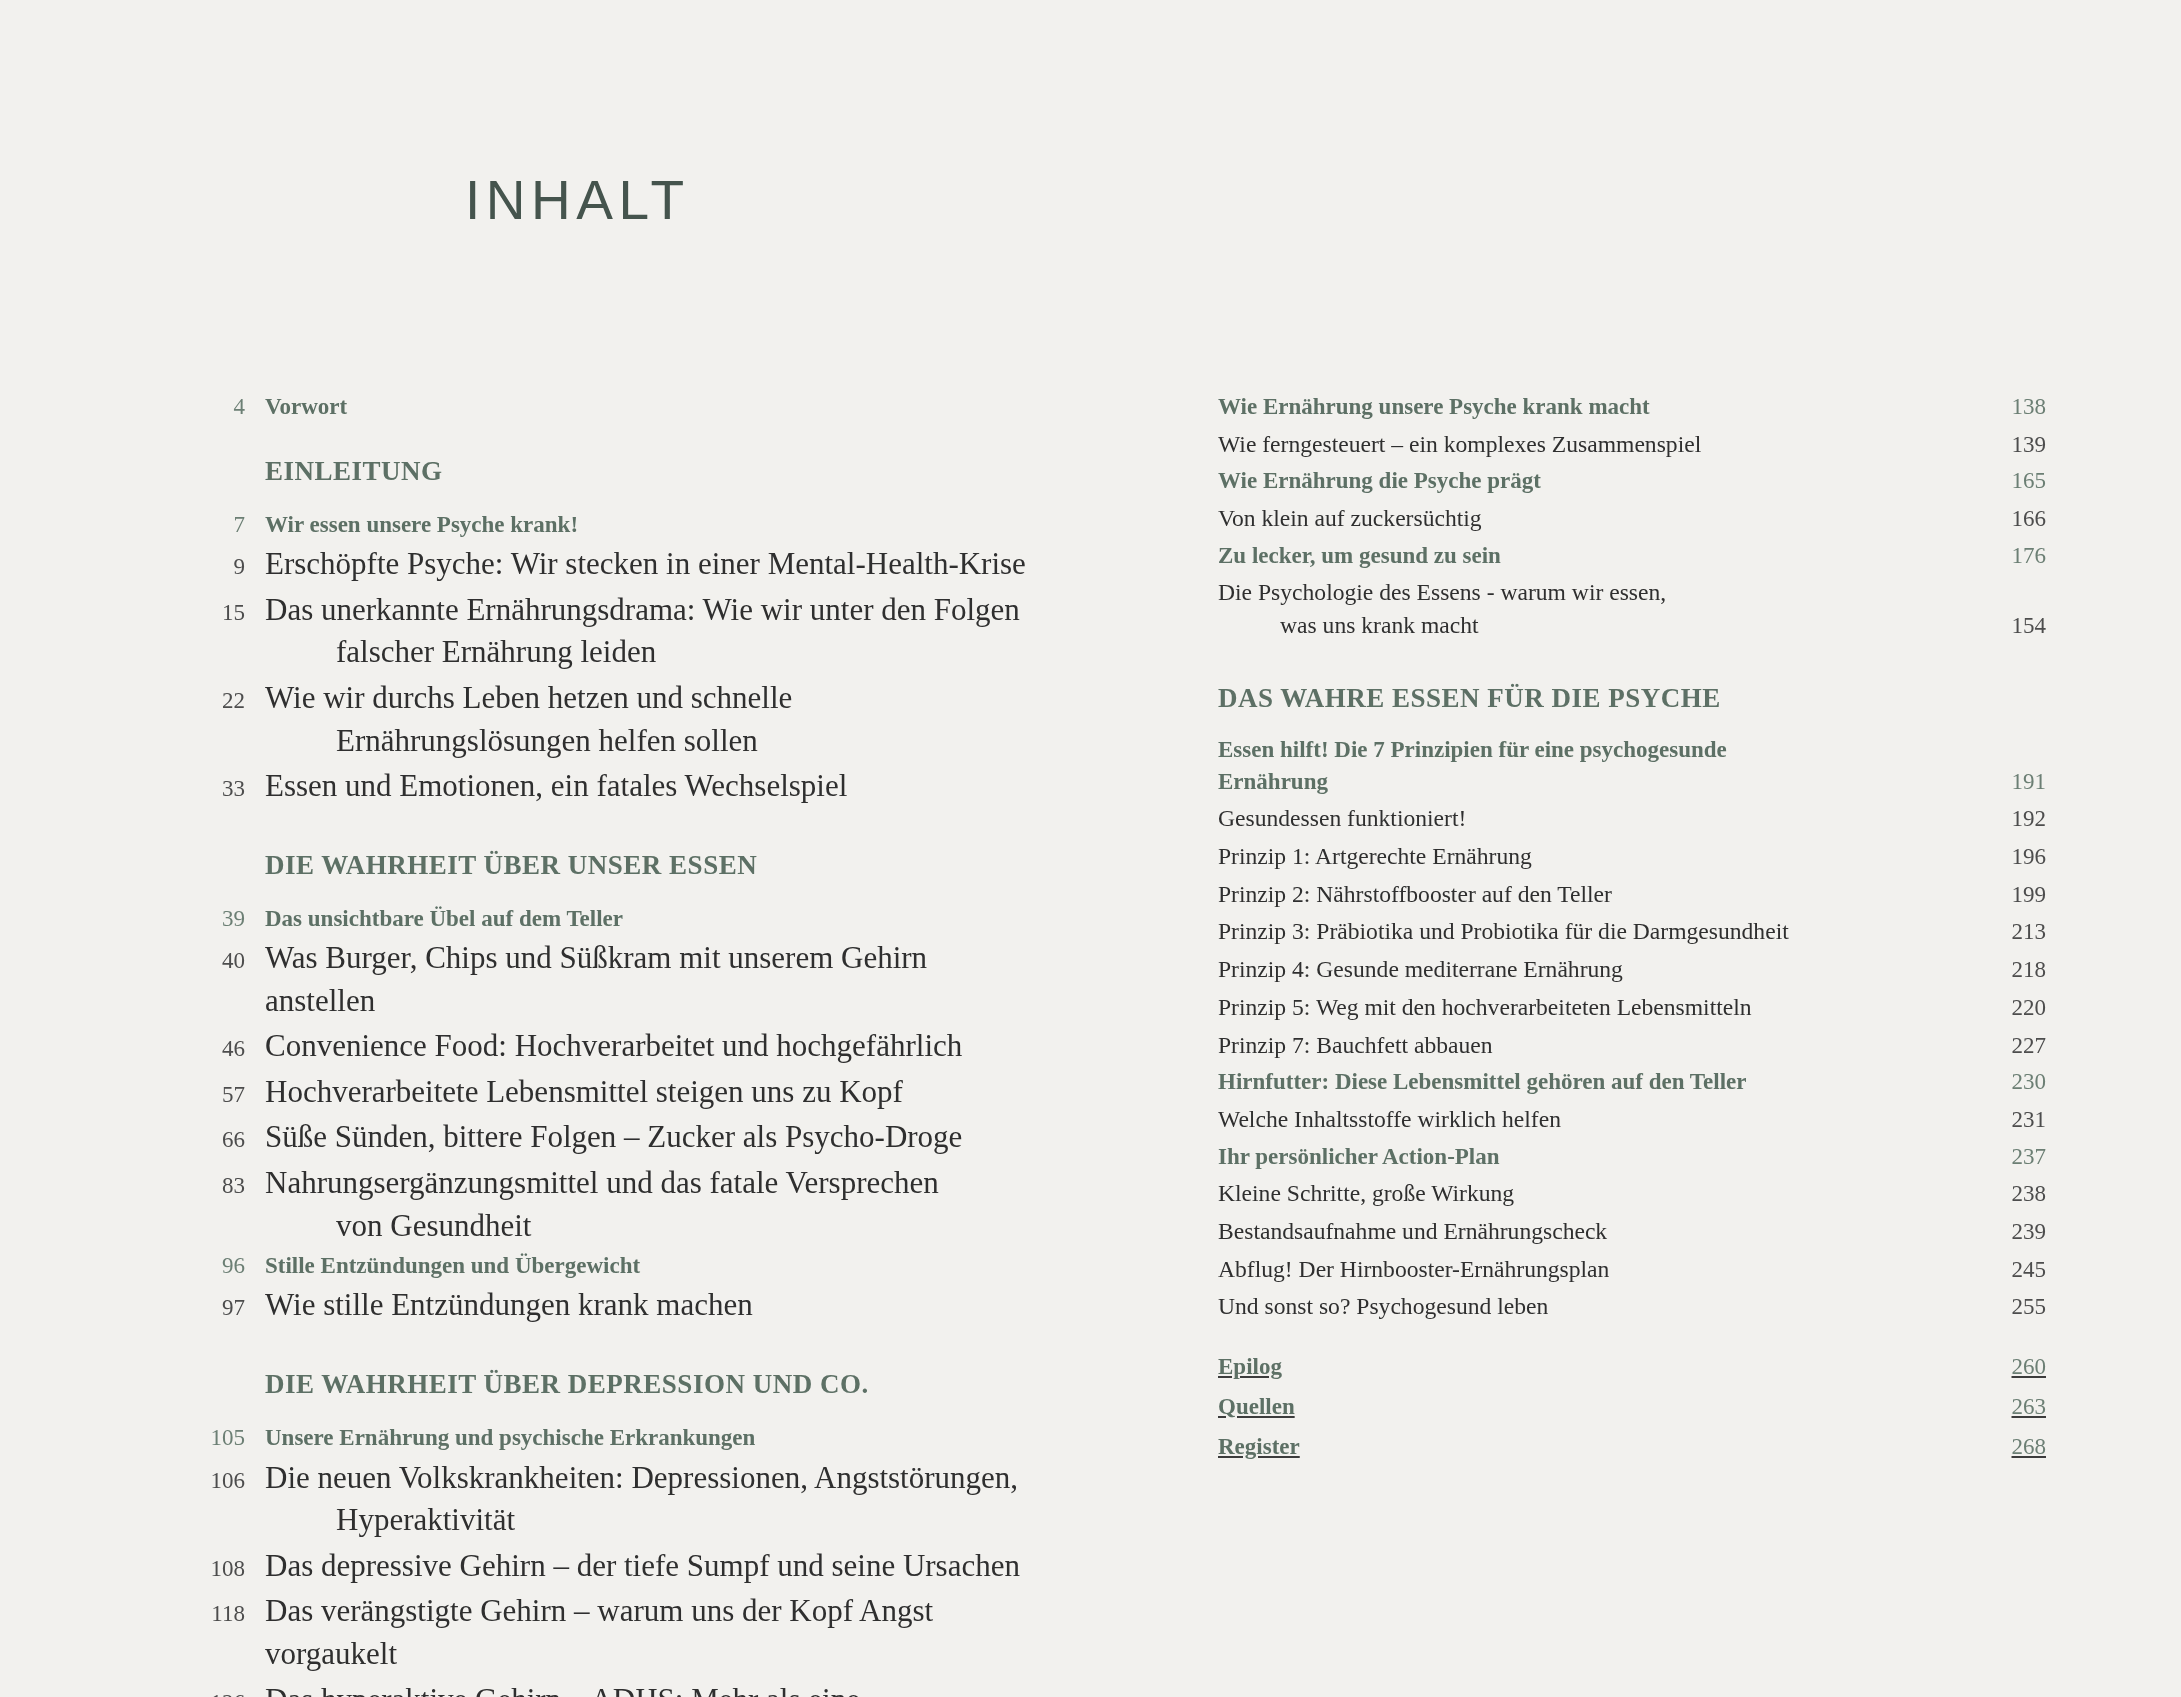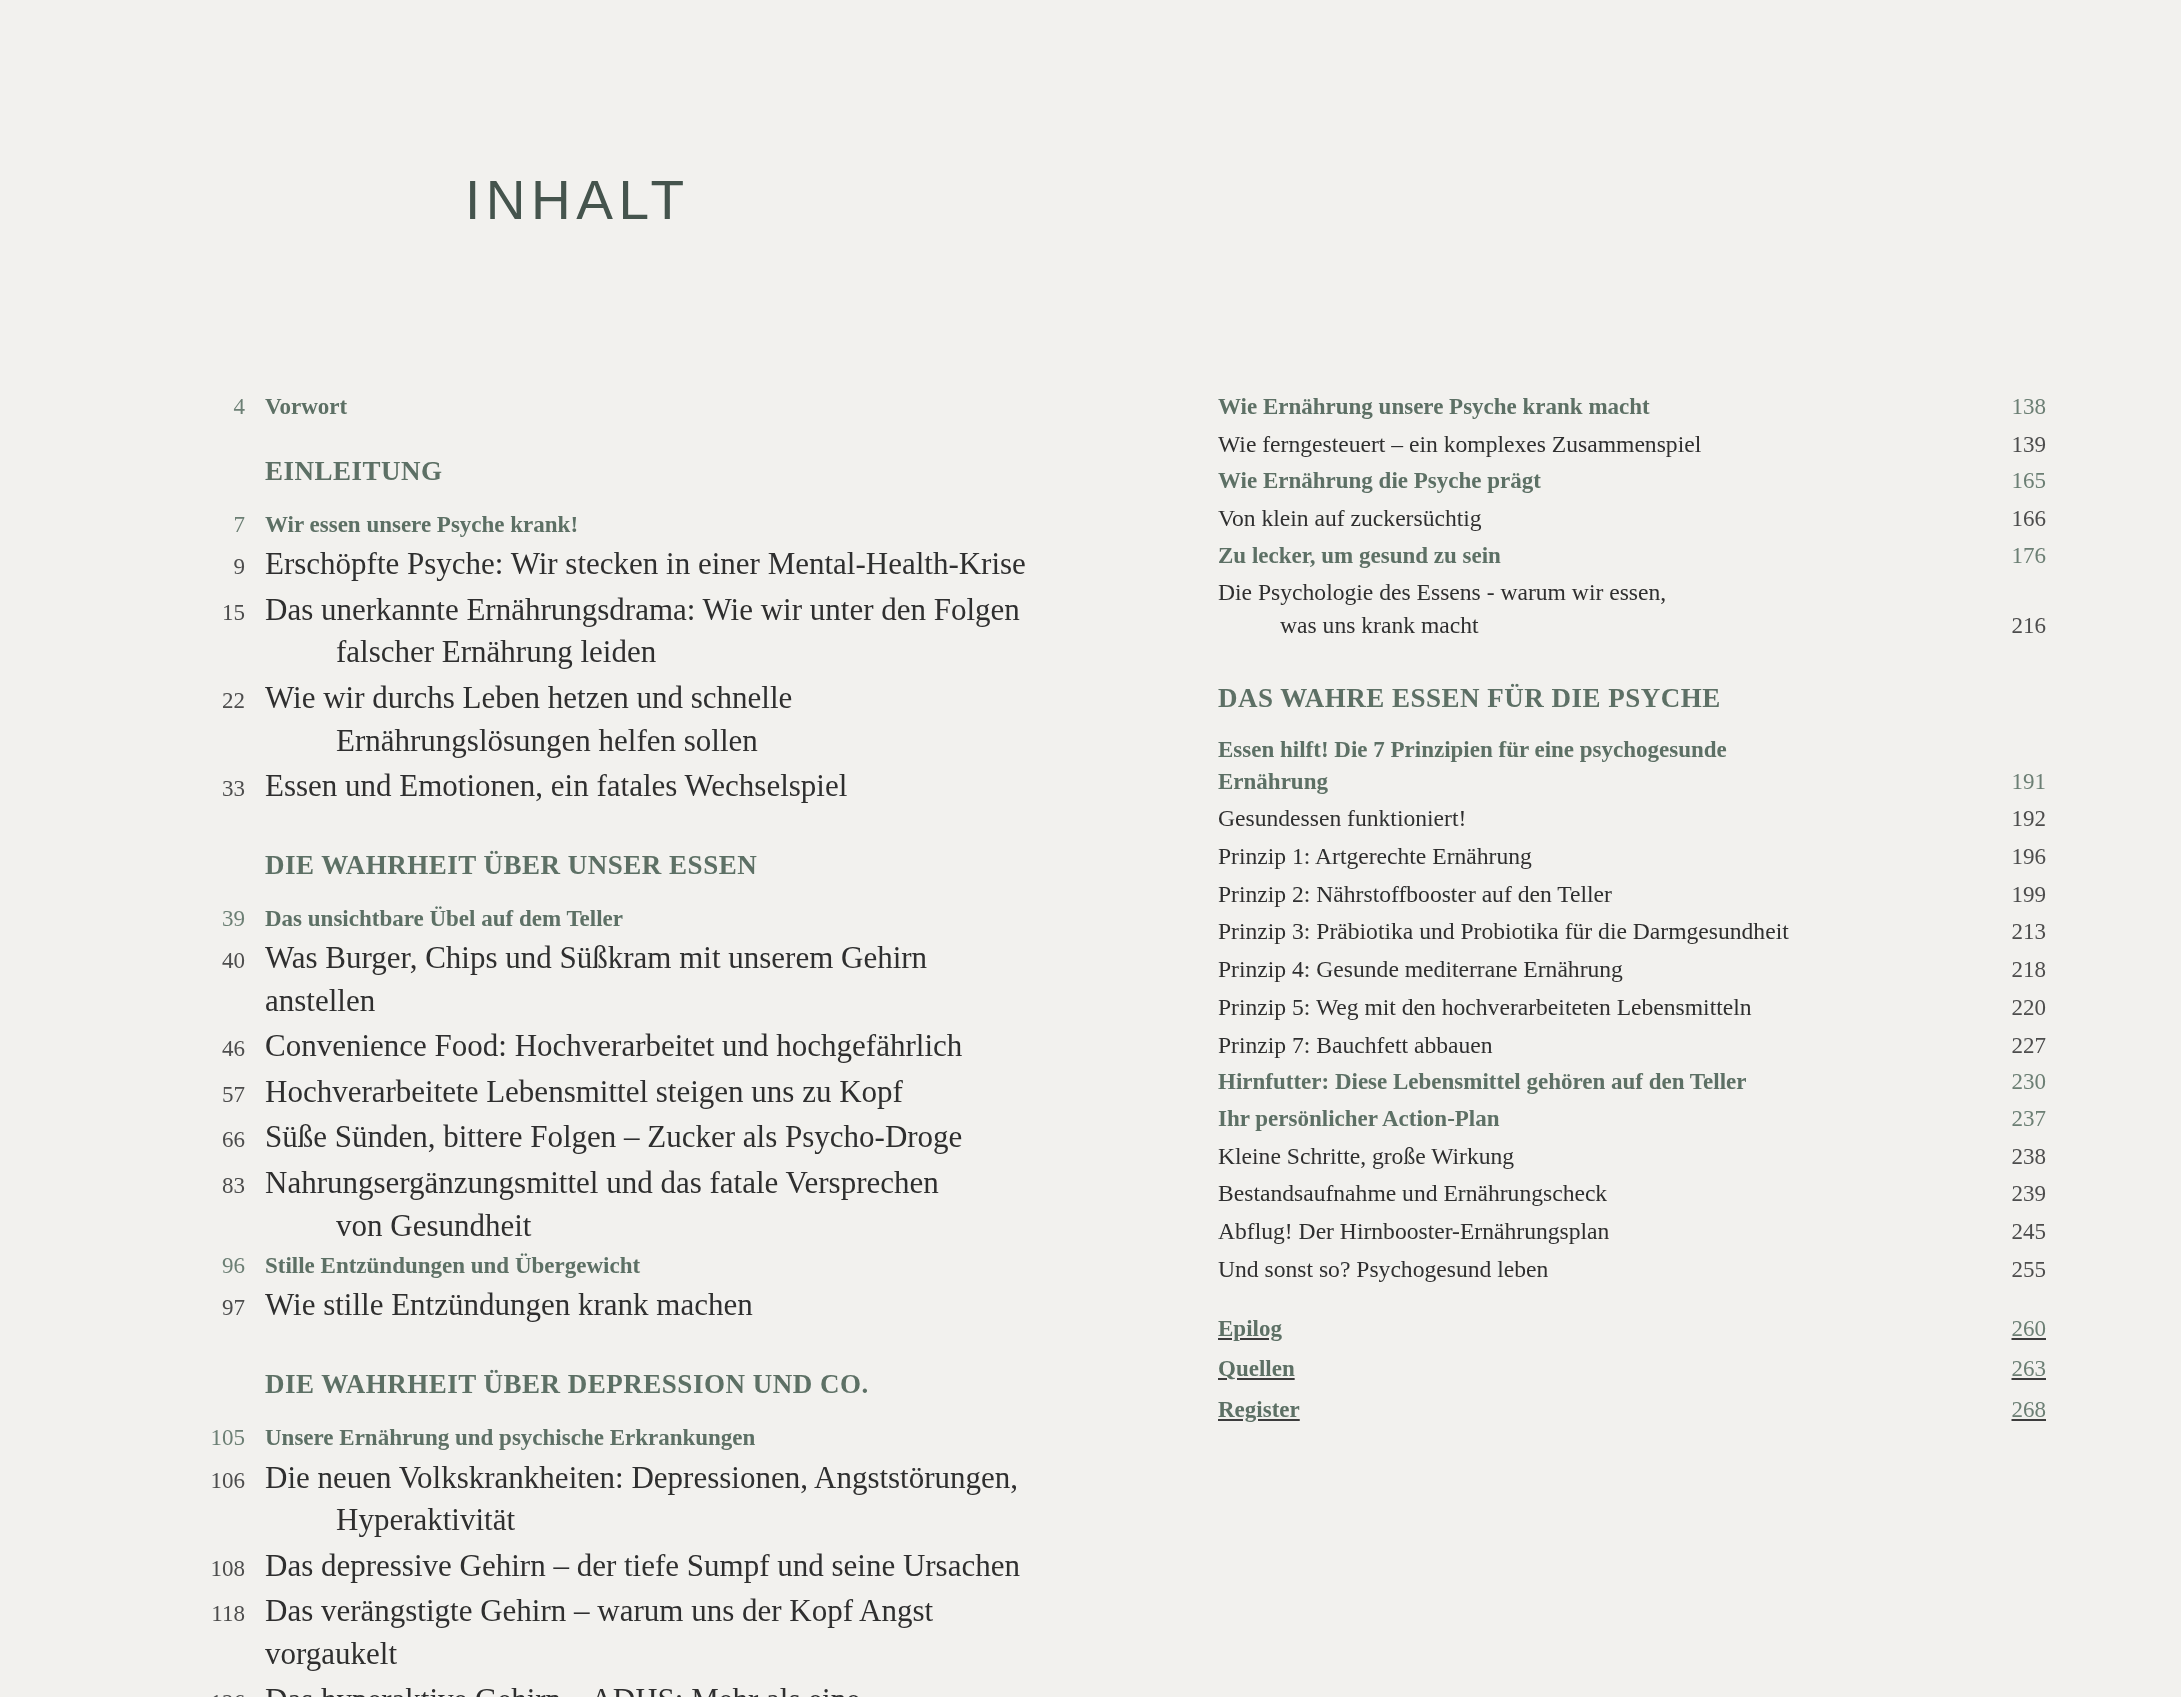--- a/index.html
+++ b/index.html
@@ -303,21 +303,21 @@
       <div class="r-entry green">
         <span class="txt">Zu lecker, um gesund zu sein</span>
         <span class="num">176</span>
       </div>
 
       <div class="r-entry multiline">
         <span class="txt">
           <span>Die Psychologie des Essens - warum wir essen,</span>
           <span class="cont">was uns krank macht</span>
         </span>
-        <span class="num">216</span>
+        <span class="num">154</span>
       </div>
 
       <div class="r-section">DAS WAHRE ESSEN FÜR DIE PSYCHE</div>
 
       <div class="r-entry green multiline">
         <span class="txt">
           <span>Essen hilft! Die 7 Prinzipien für eine psychogesunde</span>
           <span class="cont" style="padding-left:0">Ernährung</span>
         </span>
         <span class="num">191</span>
@@ -357,20 +357,24 @@
       <div class="r-entry">
         <span class="txt">Prinzip 7: Bauchfett abbauen</span>
         <span class="num">227</span>
       </div>
 
       <div class="r-entry green">
         <span class="txt">Hirnfutter: Diese Lebensmittel gehören auf den Teller</span>
         <span class="num">230</span>
       </div>
 
+      <div class="r-entry">
+        <span class="txt">Welche Inhaltsstoffe wirklich helfen</span>
+        <span class="num">231</span>
+      </div>
 
       <div class="r-entry green">
         <span class="txt">Ihr persönlicher Action-Plan</span>
         <span class="num">237</span>
       </div>
 
       <div class="r-entry">
         <span class="txt">Kleine Schritte, große Wirkung</span>
         <span class="num">238</span>
       </div>

